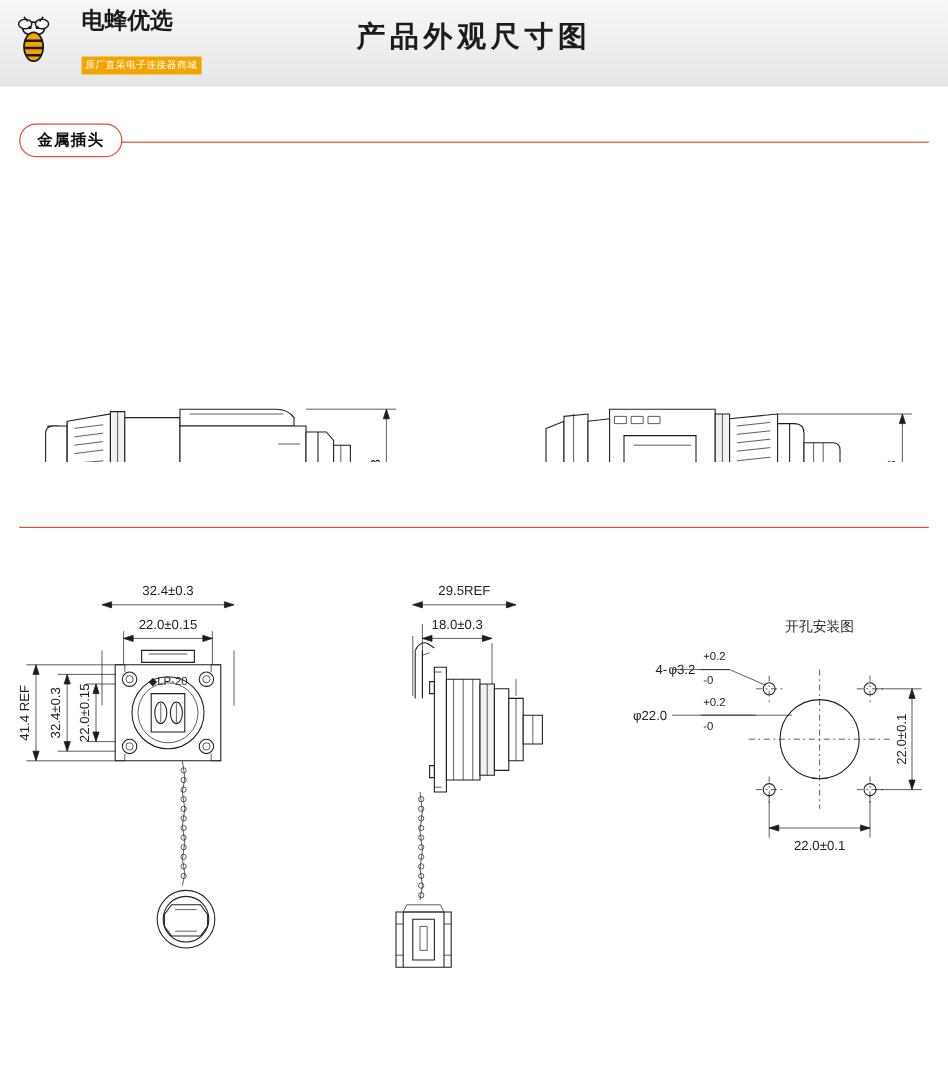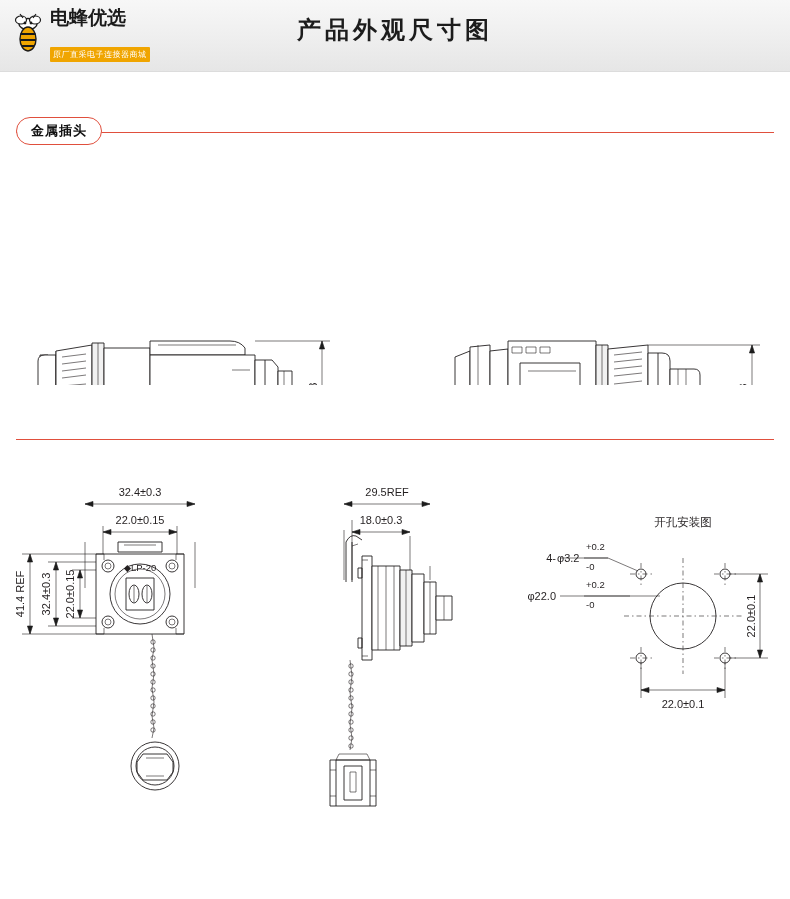--- a/index.html
+++ b/index.html
@@ -16,21 +16,21 @@
   
   .header {
     position: relative;
     height: 72px;
     background: linear-gradient(to bottom, #f7f7f7 0%, #efefef 50%, #e6e6e6 100%);
     border-bottom: 1px solid #dcdcdc;
   }
   .brand {
     position: absolute; left: 8px; top: 4px;
     width: 150px; height: 62px;
-    display: flex; align-items: center;
+    display: flex; align-items: center; gap: 18px;
   }
   .brand-bee { width: 40px; height: 44px; position: relative; }
   .brand-text { margin-left: 2px; }
   .brand-name {
     font-size: 19px; font-weight: bold; color: #1a1a1a;
     letter-spacing: 0px; line-height: 1.1;
   }
   .brand-sub {
     margin-top: 19px;
     font-size: 8px; color: #ffffff;
@@ -105,21 +105,21 @@
       </svg>
     </div>
     <div class="brand-text">
       <div class="brand-name">电蜂优选</div>
       <div class="brand-sub">原厂直采电子连接器商城</div>
     </div>
   </div>
   <div class="header-title">产品外观尺寸图</div>
 </div>
 
-<div class="section" style="top:113px; height:36px;">
+<div class="section" style="top:99px; height:36px;">
   <div class="sect-rule"></div>
   <div class="sect-tag">金属插头</div>
 </div>
 
 <div class="drawing" style="left:0; top:155px; width:790px; height:230px;">
 <svg width="790" height="230" viewBox="0 0 790 230">
 
   <g>
 
     <path class="fillw" d="M40 200 L40 212 Q40 215 44 215 L48 215 L48 200 Z" style="fill:none"></path>

